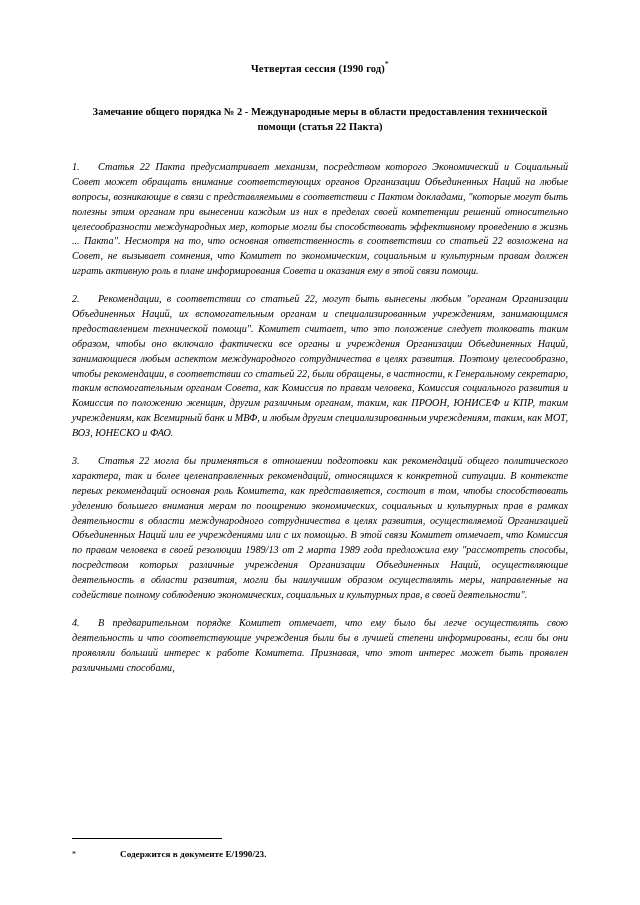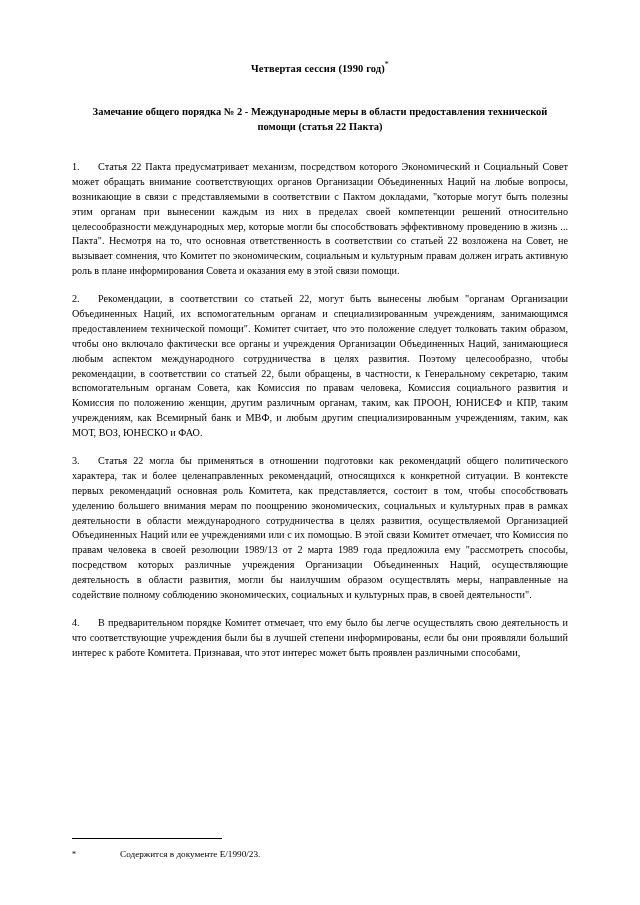--- a/index.html
+++ b/index.html
@@ -37,20 +37,21 @@
   .doc-title {
     text-align: center;
     font-weight: bold;
     font-size: 10.5px;
     line-height: 1.45;
     margin: 30px 0 16px 0;
     padding: 0 2px;
   }
   .body-text {
     margin-top: 26px;
+    font-style: italic;
   }
   p.para {
     text-align: justify;
     font-size: 10.2px;
     line-height: 1.46;
     margin: 0 0 13px 0;
     text-indent: 0;
   }
   p.para .num {
     display: inline-block;
@@ -75,20 +76,21 @@
   }
   .footnote .mark {
     width: 48px;
     display: inline-block;
     font-size: 8px;
     vertical-align: super;
     padding-top: 1px;
   }
   .footnote .fn-text {
     flex: 1;
+    font-weight: bold;
   }
 </style>
 </head>
 <body>
 
 <div class="page">
 
   <div class="session-title">
     <span>Четвертая сессия (1990 год)</span><span class="fn">*</span>
   </div>

